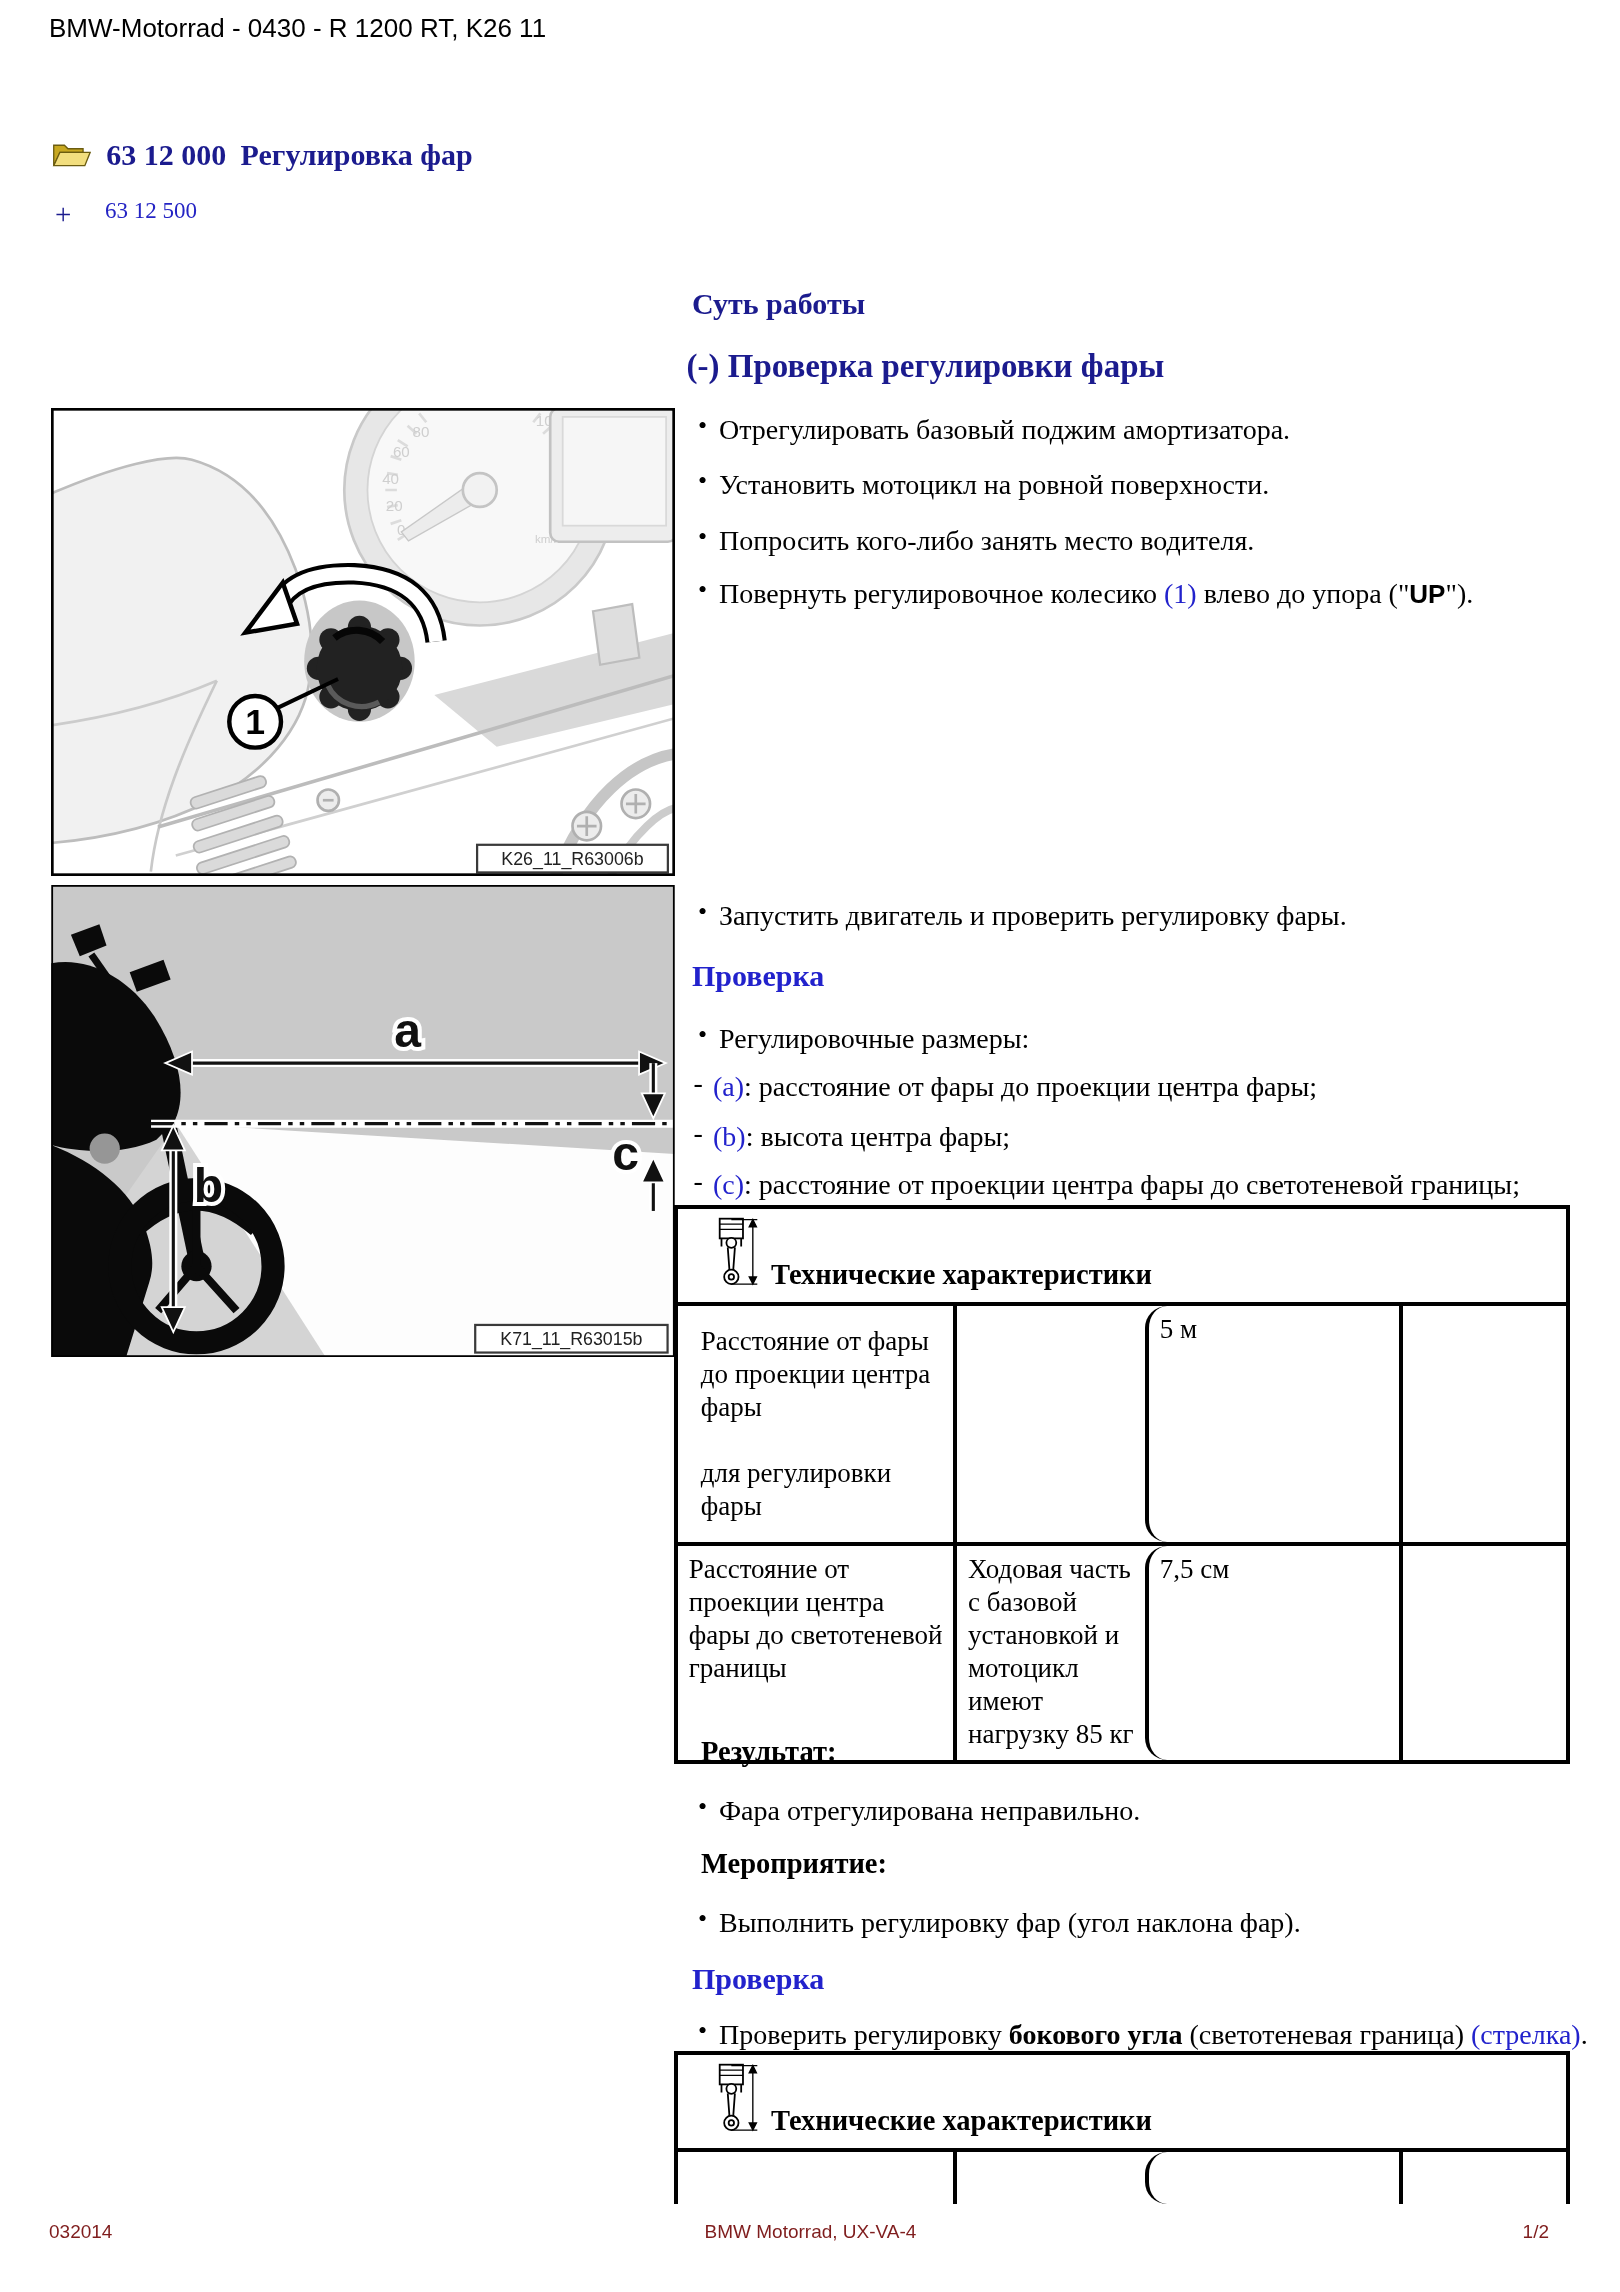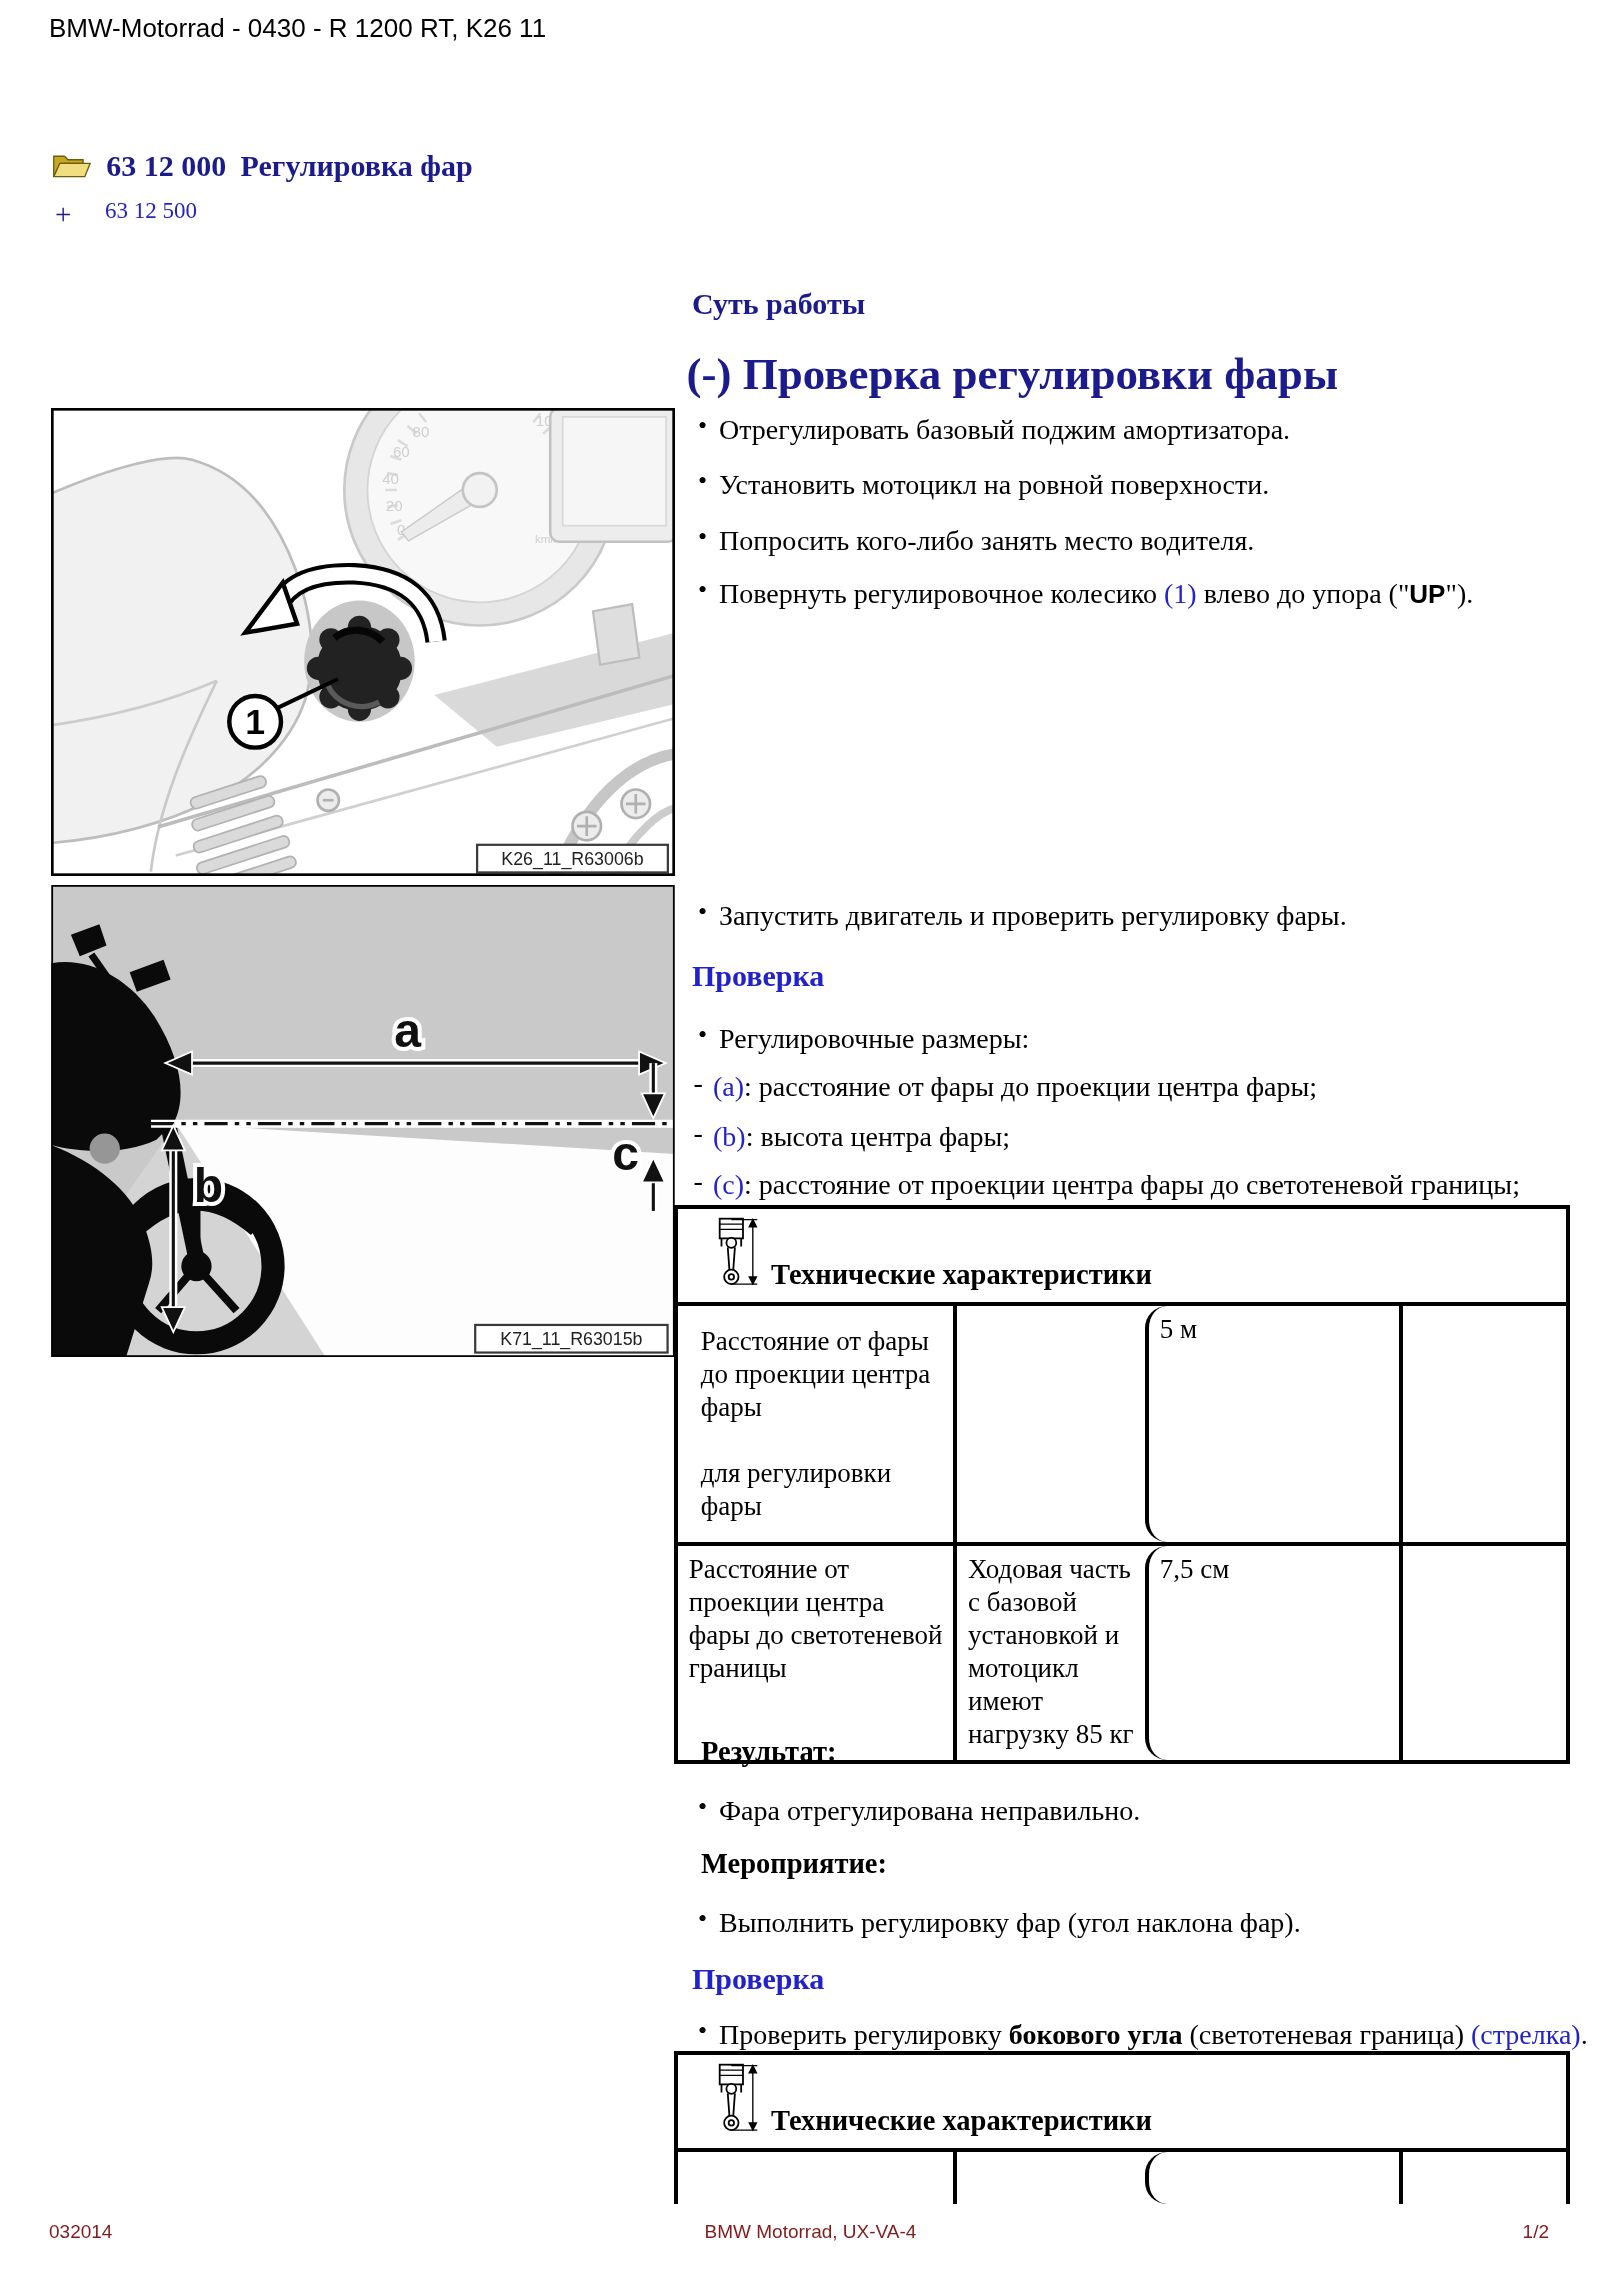--- a/index.html
+++ b/index.html
@@ -4,30 +4,30 @@
 <style>
   html,body{margin:0;padding:0;background:#e9e9e9;}
   #page{position:relative;width:1621px;height:2293px;background:#ffffff;overflow:hidden;
         font-family:"Liberation Serif","DejaVu Serif",serif;color:#000;}
   .abs{position:absolute;}
   .sans{font-family:"Liberation Sans","DejaVu Sans",sans-serif;}
 
   .top-header{left:49px;top:12.5px;font-size:26px;color:#000;}
 
   
-  .toc-row1{left:51px;top:149px;display:flex;align-items:center;gap:14.3px;}
+  .toc-row1{left:51px;top:138px;display:flex;align-items:center;gap:14.3px;}
   .toc-code{font-size:30px;font-weight:bold;color:#1B1B8E;}
   .toc-title{font-size:30px;font-weight:bold;color:#1B1B8E;}
   .toc-plus{left:55px;top:198px;font-size:29px;color:#1B1B8E;}
   .toc-sub{left:105px;top:198px;font-size:23px;color:#2424C4;}
 
   
   .col{left:674px;width:927px;}
   .h1{font-size:30px;font-weight:bold;color:#1B1B8E;padding-left:18px;}
-  .h2{font-size:45px;font-weight:bold;color:#1B1B8E;padding-left:12.5px;}
+  .h2{font-size:33px;font-weight:bold;color:#1B1B8E;padding-left:12.5px;}
   .h3{font-size:30px;font-weight:bold;color:#2222CC;padding-left:18px;}
   .lbl{font-size:28.5px;font-weight:bold;color:#000;padding-left:27px;}
   .li{font-size:28px;line-height:1.26;color:#000;padding-left:45px;}
   .li .mark{position:absolute;left:24px;top:-1.8px;font-size:26px;}
   .li.dash{padding-left:39px;}
   .li.dash .mark{left:19.6px;top:-3.6px;font-size:28px;}
   .link{color:#2222CC;}
   .upword{font-family:"Liberation Sans","DejaVu Sans",sans-serif;font-weight:bold;font-size:26px;}
   .boldw{font-weight:bold;}
 

